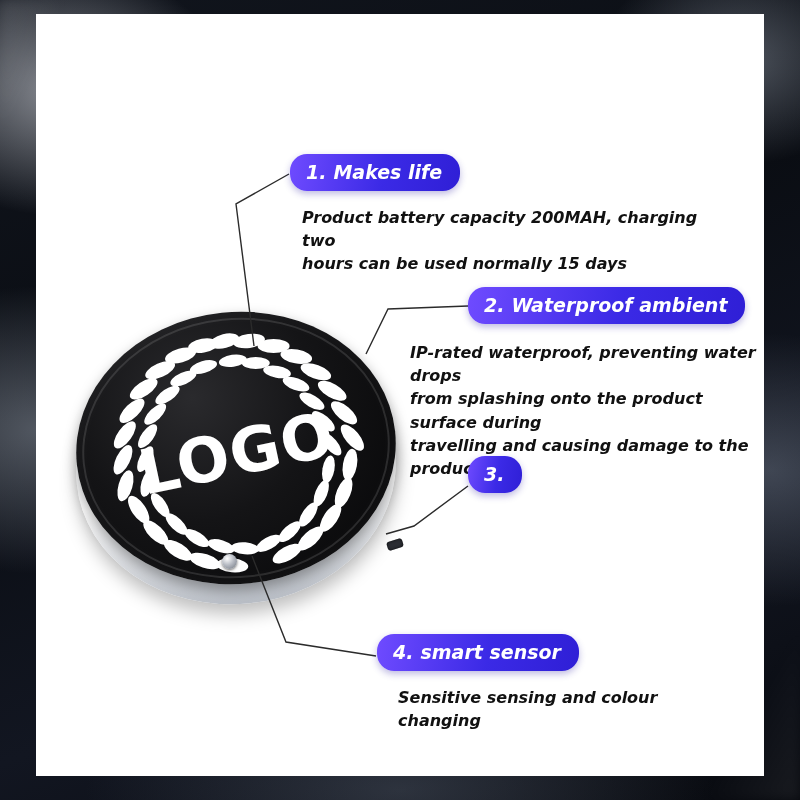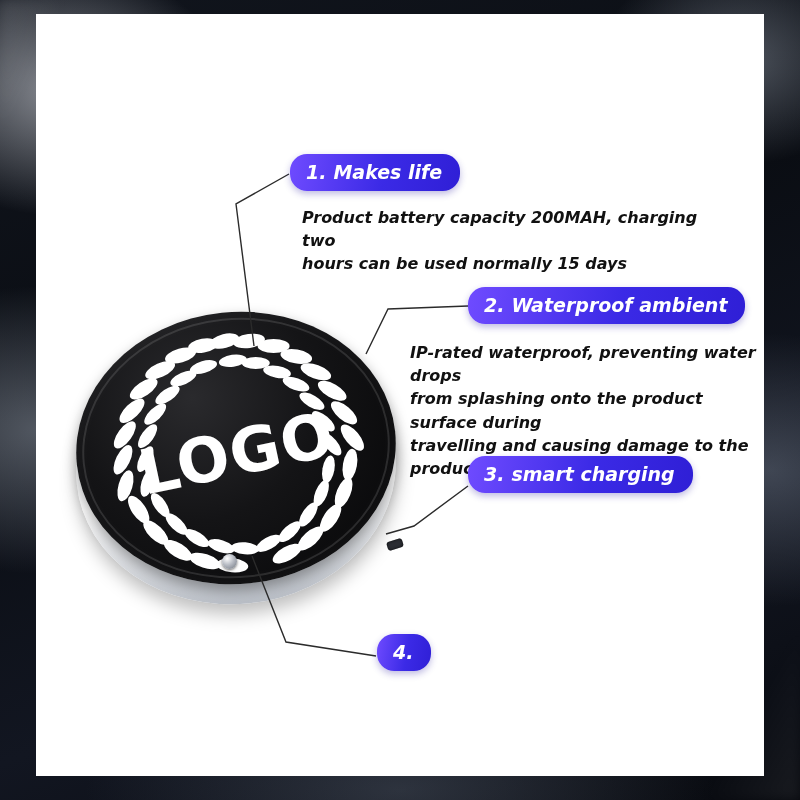--- a/index.html
+++ b/index.html
@@ -287,21 +287,22 @@
     <div class="pill" style="left:432px; top:273px;">
       <span class="num">2.</span>
       <span class="lbl">Waterproof ambient</span>
     </div>
     <div class="body-text" style="left:374px; top:327px; width:360px;">IP-rated waterproof, preventing water drops
 from splashing onto the product surface during
 travelling and causing damage to the product.</div>
 
     <div class="pill" style="left:432px; top:442px;">
       <span class="num">3.</span>
-      <span class="lbl">smart charging</span>
     </div>
 
     <div class="pill" style="left:341px; top:620px;">
       <span class="num">4.</span>
-    </div>
+      <span class="lbl">smart sensor</span>
+    </div>
+    <div class="body-text" style="left:362px; top:672px; width:340px;">Sensitive sensing and colour changing</div>
 
   </div>
 </div>
 
 </body></html>

